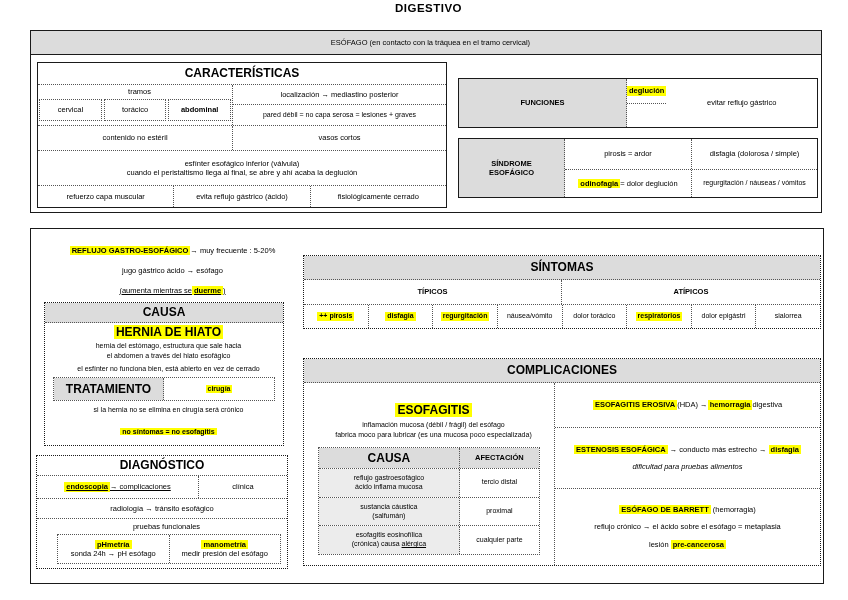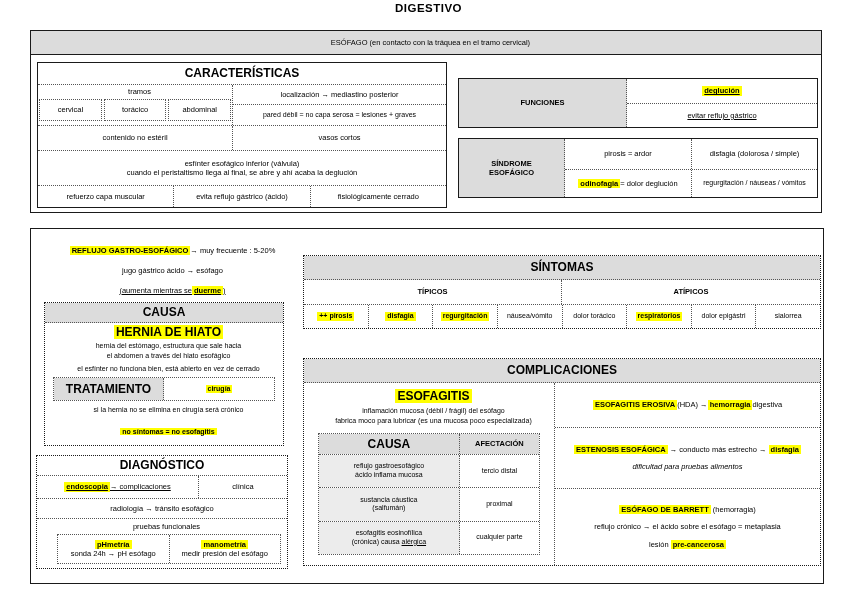--- a/index.html
+++ b/index.html
@@ -38,21 +38,21 @@
   <div class="abs tbl" style="left:37px;top:62px;width:410px;height:146px;">
     <div class="row" style="height:22px;">
       <div class="cell whdr f8 bb" style="width:100%;">CARACTERÍSTICAS</div>
     </div>
     <div class="row" style="height:40px;">
       <div class="cell br" style="width:196px;justify-content:flex-start;">
         <div class="ctr" style="height:14px;">tramos</div>
         <div class="row" style="width:192px;height:22px;gap:2px;">
           <div class="cell dotbox" style="flex:1;">cervical</div>
           <div class="cell dotbox" style="flex:1;">torácico</div>
-          <div class="cell dotbox" style="flex:1;">abdominal</div>
+          <div class="cell dotbox" style="flex:1;font-weight:bold;">abdominal</div>
         </div>
       </div>
       <div style="width:214px;display:flex;flex-direction:column;">
         <div class="cell bb" style="height:20px;">localización → mediastino posterior</div>
         <div class="cell f7" style="height:20px;">pared débil = no capa serosa = lesiones + graves</div>
       </div>
     </div>
     <div class="row bt" style="height:24px;">
       <div class="cell br" style="width:196px;">contenido no estéril</div>
       <div class="cell" style="width:214px;">vasos cortos</div>
@@ -65,21 +65,21 @@
     </div>
     <div class="row bt" style="height:26px;flex:1;">
       <div class="cell br" style="flex:1;">refuerzo capa muscular</div>
       <div class="cell br" style="flex:1;">evita reflujo gástrico (ácido)</div>
       <div class="cell" style="flex:1;">fisiológicamente cerrado</div>
     </div>
   </div>
 
   <div class="abs tbl" style="left:458px;top:78px;width:360px;height:50px;flex-direction:row;">
     <div class="cell hdr br" style="width:168px;">FUNCIONES</div>
-    <div style="flex:1;display:flex;flex-direction:column;text-decoration:underline;">
+    <div style="flex:1;display:flex;flex-direction:row;">
       <div class="cell bb" style="height:25px;">
         <span class="hl">deglución</span>
       </div>
       <div class="cell" style="flex:1;">evitar reflujo gástrico</div>
     </div>
   </div>
 
   <div class="abs tbl" style="left:458px;top:138px;width:360px;height:60px;flex-direction:row;">
     <div class="cell hdr br" style="width:106px;">
       <div>SÍNDROME</div>
@@ -182,21 +182,21 @@
       <div class="cell br f7" style="flex:1;">dolor epigástri</div>
       <div class="cell f7" style="flex:1;">sialorrea</div>
     </div>
   </div>
 
   <div class="abs tbl" style="left:303px;top:358px;width:518px;height:208px;border-style:dotted;">
     <div class="cell hdr f8 bb" style="height:24px;">COMPLICACIONES</div>
     <div class="row" style="flex:1;">
 
       <div class="br f7" style="width:250px;display:flex;flex-direction:column;">
-        <div class="ctr" style="height:18px;margin-top:4px;justify-content:center;">
+        <div class="ctr" style="height:18px;margin-top:18px;justify-content:center;">
           <span class="hl f8">ESOFAGITIS</span>
         </div>
         <div class="ctr" style="height:10px;">inflamación mucosa (débil / frágil) del esófago</div>
         <div class="ctr" style="height:10px;">fabrica moco para lubricar (es una mucosa poco especializada)</div>
         <div style="flex:1;margin:8px 14px 10px 14px;border:1px dotted #555;display:flex;flex-direction:column;">
           <div class="row bb" style="height:20px;">
             <div class="cell hdr br f8" style="width:64%;">CAUSA</div>
             <div class="cell hdr f8" style="flex:1;font-size:7.5px;">AFECTACIÓN</div>
           </div>
           <div class="row bb" style="flex:1;">

